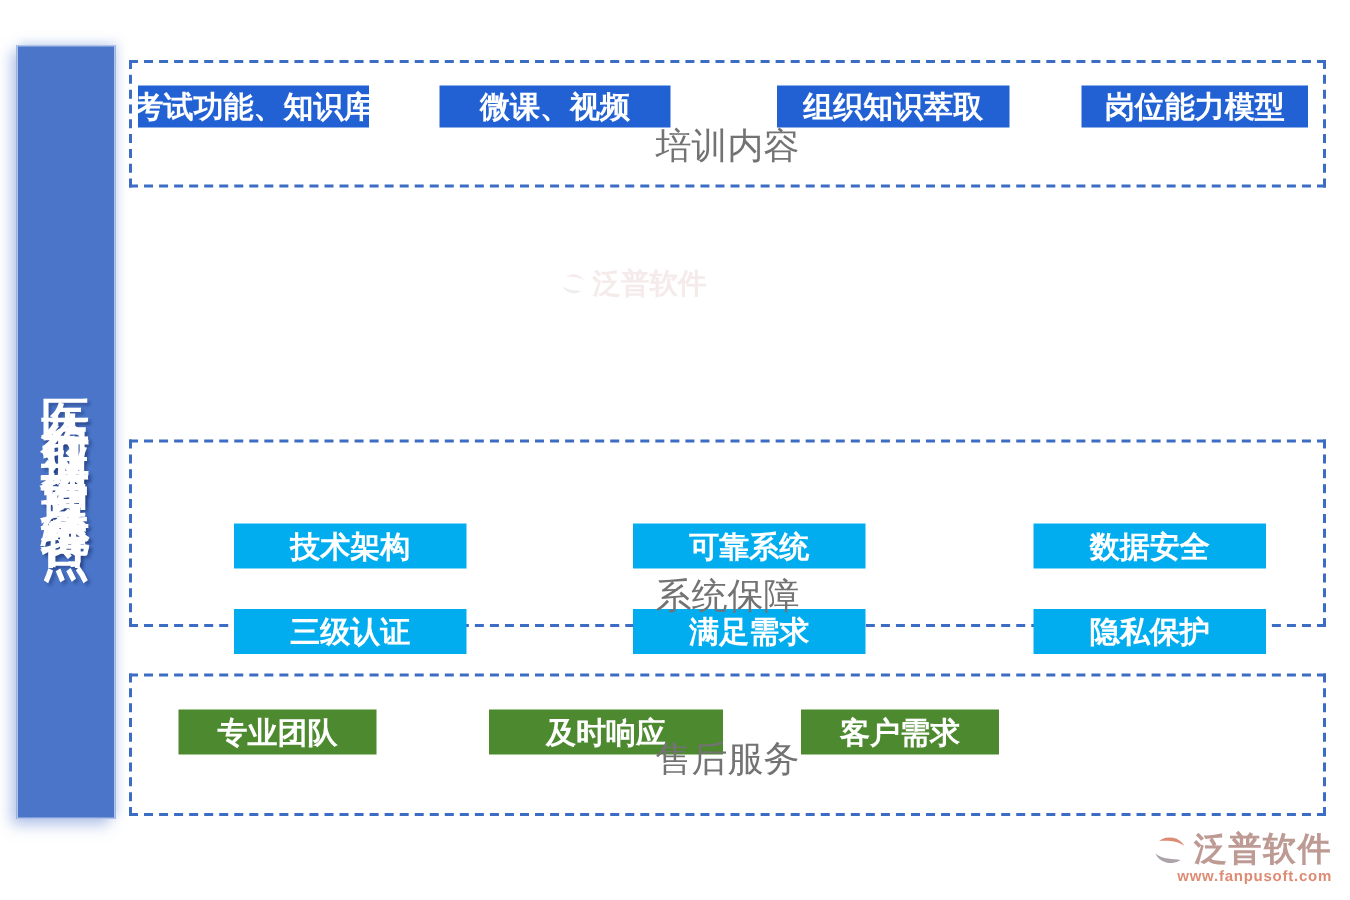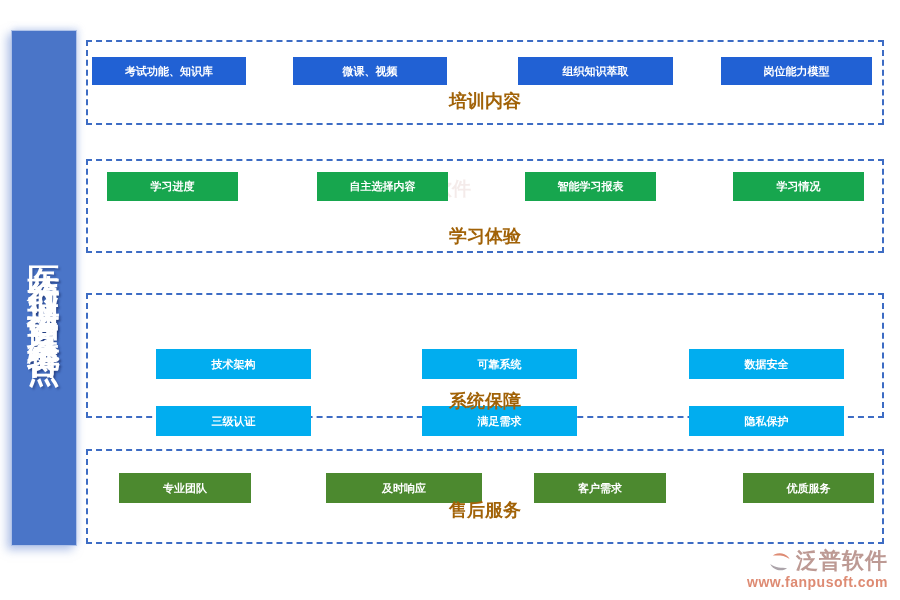--- a/index.html
+++ b/index.html
@@ -24,42 +24,42 @@
   .section{
     position:absolute;left:86px;width:798px;box-sizing:border-box;
     border:2px dashed var(--dashed-border,#3D6CC4);
   }
   .sec1{top:40px;height:85px;}
   .sec2{top:159px;height:94px;}
   .sec3{top:293px;height:125px;}
   .sec4{top:449px;height:95px;}
   .section-title{
     position:absolute;left:0;right:0;text-align:center;
-    font-size:18px;font-weight:bold;color:#a16207;
+    font-size:24px;font-weight:normal;color:#737373;
   }
   .sec1 .section-title{bottom:10px;}
   .sec2 .section-title{bottom:3px;}
   .sec3 .section-title{bottom:3px;}
   .sec4 .section-title{bottom:20px;}
   
   .chip{
     position:absolute;height:29px;display:flex;align-items:center;justify-content:center;
-    color:#fff;font-weight:bold;font-size:11px;white-space:nowrap;
+    color:#fff;font-weight:bold;font-size:20px;white-space:nowrap;
   }
   .c-blue {background:var(--section1-button,#2161D4);height:28px;}
   .c-green{background:var(--section2-button,#17A64E);}
   .c-cyan {background:var(--section3-button,#01ADEF);height:30px;margin-top:47px;}
   .c-olive{background:var(--section4-button,#4C892F);height:30px;}
   
   .footer-logo{
     position:absolute;right:12px;bottom:10px;display:flex;flex-direction:column;align-items:flex-end;
   }
   .logo-row{display:flex;align-items:center;gap:3px;}
   .brand-name{font-size:22px;font-weight:bold;color:#BD9A94;letter-spacing:1px;}
-  .brand-site{font-size:14px;font-weight:bold;color:var(--logo-salmon,#DE8B73);letter-spacing:.5px;margin-top:-2px;}
+  .brand-site{font-size:10px;font-weight:bold;color:var(--logo-salmon,#DE8B73);letter-spacing:.5px;margin-top:-2px;}
   
   .watermark{
     position:absolute;left:372px;top:176px;opacity:.16;display:flex;align-items:center;gap:3px;
     pointer-events:none;
   }
   .watermark .wm-text{font-size:19px;font-weight:bold;color:#C08A80;}
 </style>
 </head>
 <body>
 
@@ -78,43 +78,35 @@
   </div>
 
   <div class="section sec1">
     <div class="chip c-blue" style="left:4px;top:15px;width:154px">考试功能、知识库</div>
     <div class="chip c-blue" style="left:205px;top:15px;width:154px">微课、视频</div>
     <div class="chip c-blue" style="left:430px;top:15px;width:155px">组织知识萃取</div>
     <div class="chip c-blue" style="left:633px;top:15px;width:151px">岗位能力模型</div>
     <div class="section-title">培训内容</div>
   </div>
 
-  <div class="section sec2">
-    <div class="chip c-green" style="left:19px;top:11px;width:131px">学习进度</div>
-    <div class="chip c-green" style="left:229px;top:11px;width:131px">自主选择内容</div>
-    <div class="chip c-green" style="left:437px;top:11px;width:131px">智能学习报表</div>
-    <div class="chip c-green" style="left:645px;top:11px;width:131px">学习情况</div>
-    <div class="section-title">学习体验</div>
-  </div>
 
   <div class="section sec3">
     <div class="chip c-cyan" style="left:68px;top:7px;width:155px">技术架构</div>
     <div class="chip c-cyan" style="left:334px;top:7px;width:155px">可靠系统</div>
     <div class="chip c-cyan" style="left:601px;top:7px;width:155px">数据安全</div>
     <div class="chip c-cyan" style="left:68px;top:64px;width:155px">三级认证</div>
     <div class="chip c-cyan" style="left:601px;top:64px;width:155px">隐私保护</div>
     <div class="chip c-cyan" style="left:334px;top:64px;width:155px">满足需求</div>
     <div class="section-title">系统保障</div>
   </div>
 
   <div class="section sec4">
     <div class="chip c-olive" style="left:31px;top:22px;width:132px">专业团队</div>
     <div class="chip c-olive" style="left:238px;top:22px;width:156px">及时响应</div>
     <div class="chip c-olive" style="left:446px;top:22px;width:132px">客户需求</div>
-    <div class="chip c-olive" style="left:655px;top:22px;width:131px">优质服务</div>
     <div class="section-title">售后服务</div>
   </div>
 
   <div class="footer-logo">
     <div class="logo-row">
       <svg width="27" height="27" viewBox="0 0 32 32">
         <path d="M8 9 A13 12 0 0 1 28 13 C21 8 14 9 8 9 Z" fill="#DE8B73"></path>
         <path d="M25 24 A13 12 0 0 1 5 19 C11 24 19 23 25 24 Z" fill="#ACA4AA"></path>
       </svg>
       <span class="brand-name">泛普软件</span>

